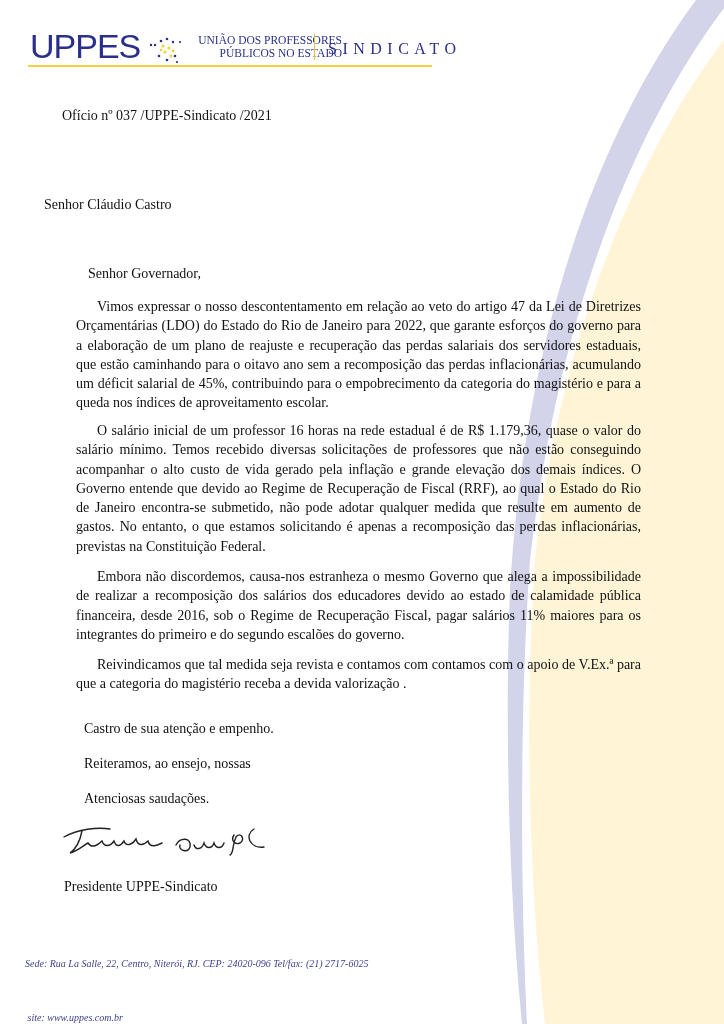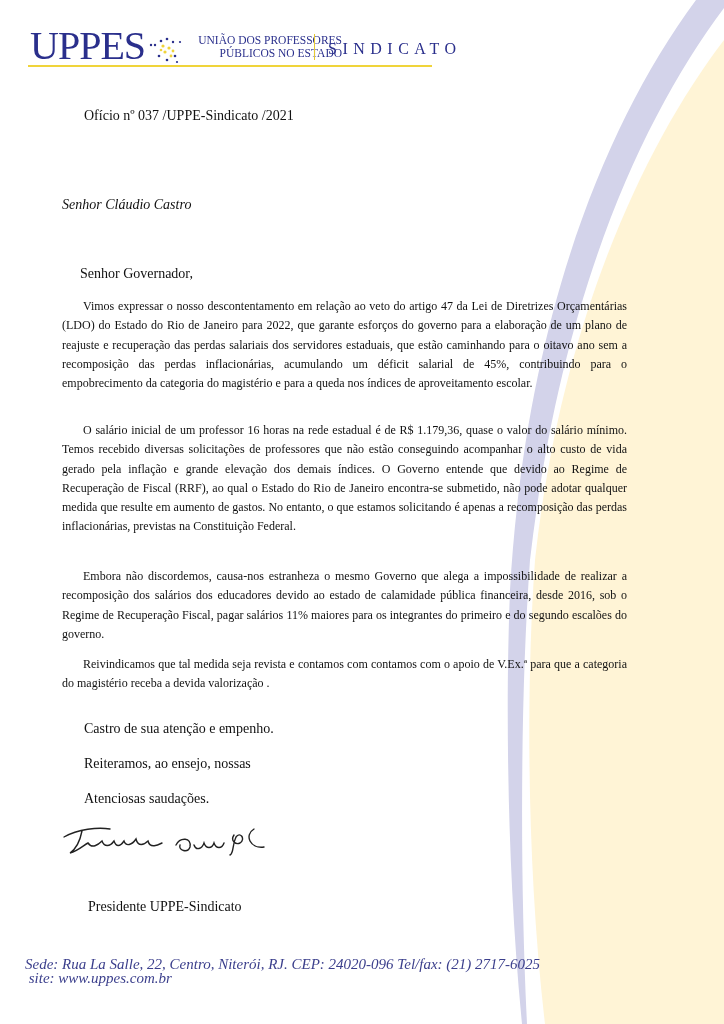--- a/index.html
+++ b/index.html
@@ -3,38 +3,38 @@
 <meta charset="utf-8">
 <style>
   html, body { margin:0; padding:0; }
   body { width:724px; height:1024px; position:relative; overflow:hidden; background:#ffffff;
          font-family:"Liberation Serif", "DejaVu Serif", serif; color:#111; }
   .bg { position:absolute; inset:0; z-index:0; }
   .content { position:absolute; inset:0; z-index:1; }
 
   
   .logo { position:absolute; left:30px; top:30px; height:40px; }
-  .logo-uppes { position:absolute; left:0; top:-4px; font-family:Liberation Serif, serif;
-                font-size:40px; color:#2a2f8c; letter-spacing:-1px; line-height:40px; }
+  .logo-uppes { position:absolute; left:0; top:-4px; font-family:Liberation Sans, sans-serif;
+                font-size:34px; color:#2a2f8c; letter-spacing:-1px; line-height:40px; }
   .logo-stars { position:absolute; left:117px; top:6px; width:42px; height:28px; }
   .logo-org { position:absolute; left:162px; top:4px; font-family:"Liberation Serif", serif;
               font-size:11.5px; color:#2a2f8c; line-height:13px; text-align:right; width:150px; }
   .logo-divider { position:absolute; left:284px; top:4px; width:1px; height:26px; background:#e6c933; }
   .logo-sind { position:absolute; left:298px; top:10px; font-family:"Liberation Serif", serif;
                font-size:16px; color:#2a2f8c; letter-spacing:5.5px; }
   .logo-rule { position:absolute; left:28px; top:65px; width:404px; height:2px; background:#f0d43a; }
 
   .txt { position:absolute; font-size:14px; line-height:19.3px; }
-  .para { position:absolute; left:62px; width:565px; font-size:12px; line-height:19.3px; text-align:justify; }
+  .para { position:absolute; left:76px; width:565px; font-size:14px; line-height:19.3px; text-align:justify; }
   .para .indent { display:inline-block; width:21px; }
 
   .signature { position:absolute; left:58px; top:815px; width:220px; height:60px; }
 
   .footer { position:absolute; left:25px; top:957px; font-family:"Liberation Serif", serif; font-style:italic;
-            font-size:15px; line-height:14px; color:#3b3f8c; }
+            font-size:10px; line-height:14px; color:#3b3f8c; }
 </style>
 </head>
 <body>
 
 <svg class="bg" width="724" height="1024" viewBox="0 0 724 1024">
   <path d="M724,40 C640,150 560,330 535,560 C525,700 528,880 545,1024 L724,1024 Z" fill="#fff4d6"></path>
   <path d="M696,0 L724,0 L724,8 C640,120 560,300 530,560 C520,700 520,880 527,1024 L522,1024 C508,880 505,720 510,590 C525,330 600,130 696,0 Z" fill="#d3d3ea"></path>
 </svg>
 
 <div class="content">
@@ -65,41 +65,41 @@
     </svg>
     <div class="logo-org">
       <div>UNIÃO DOS PROFESSORES</div>
       <div>PÚBLICOS NO ESTADO</div>
     </div>
     <div class="logo-divider"></div>
     <div class="logo-sind">SINDICATO</div>
   </div>
   <div class="logo-rule"></div>
 
-  <div class="txt" style="left:62px; top:106px;margin-left:22px;">Ofício nº 037 /UPPE-Sindicato /2021</div>
+  <div class="txt" style="left:62px; top:106px;">Ofício nº 037 /UPPE-Sindicato /2021</div>
 
-  <div class="txt" style="left:62px; top:195px;font-style:italic;">Senhor Cláudio Castro</div>
+  <div class="txt" style="left:44px; top:195px;">Senhor Cláudio Castro</div>
 
-  <div class="txt" style="left:80px; top:264px;">Senhor Governador,</div>
+  <div class="txt" style="left:88px; top:264px;">Senhor Governador,</div>
 
   <div class="para" style="top:297px;"><span class="indent"></span><span>Vimos expressar o nosso descontentamento em relação ao veto do artigo 47 da Lei de Diretrizes Orçamentárias (LDO) do Estado do Rio de Janeiro para 2022, que garante esforços do governo para a elaboração de um plano de reajuste e recuperação das perdas salariais dos servidores estaduais, que estão caminhando para o oitavo ano sem a recomposição das perdas inflacionárias, acumulando um déficit salarial de 45%, contribuindo para o empobrecimento  da categoria do magistério e para a queda nos índices de aproveitamento escolar.</span></div>
   <div class="para" style="top:421px;"><span class="indent"></span><span>O salário inicial de um professor 16 horas na rede estadual é de R$ 1.179,36, quase o valor do salário mínimo. Temos recebido diversas solicitações de professores que não estão conseguindo acompanhar o alto custo de vida gerado pela inflação e grande elevação dos demais índices. O Governo entende que devido ao Regime de Recuperação de Fiscal (RRF), ao qual o Estado do Rio de Janeiro encontra-se submetido, não pode adotar qualquer medida que resulte em aumento de gastos. No entanto, o que estamos solicitando é apenas a recomposição das perdas inflacionárias, previstas na Constituição Federal.</span></div>
   <div class="para" style="top:567px;"><span class="indent"></span><span>Embora não discordemos, causa-nos estranheza o mesmo Governo que alega a impossibilidade de realizar a recomposição dos salários dos educadores devido ao estado de calamidade pública financeira, desde 2016, sob o Regime de Recuperação Fiscal, pagar salários 11% maiores para os integrantes do primeiro e do segundo escalões do governo.</span></div>
   <div class="para" style="top:655px;"><span class="indent"></span><span>Reivindicamos que tal medida seja revista e contamos com contamos com o apoio de V.Ex.ª para que a categoria do magistério receba a devida valorização .</span></div>
 
   <div class="txt" style="left:84px; top:719px;">Castro de sua atenção e empenho.</div>
   <div class="txt" style="left:84px; top:754px;text-align:center;">Reiteramos, ao ensejo, nossas</div>
   <div class="txt" style="left:84px; top:789px;">Atenciosas saudações.</div>
 
   <svg class="signature" viewBox="0 0 220 60">
     <g fill="none" stroke="#222" stroke-width="1.4" stroke-linecap="round">
       <path d="M6,22 C20,14 40,12 52,14 M24,16 C22,26 18,34 12,38 C20,36 26,30 30,28 C34,34 40,30 44,26 C46,32 52,32 56,26 C58,32 62,32 66,26 C68,32 74,30 78,24 C80,32 86,30 90,26 C92,34 100,30 104,28"></path>
       <path d="M118,30 C122,22 134,22 132,32 C130,38 120,36 122,30 M136,30 C138,36 144,34 146,28 C148,34 154,34 156,28 C158,34 164,34 166,28"></path>
       <path d="M176,20 C172,26 178,30 182,28 C188,24 182,16 178,22 C174,30 176,38 172,40 M196,14 C186,20 192,34 206,32"></path>
     </g>
   </svg>
-  <div class="txt" style="left:88px; top:877px;margin-top:20px;">Presidente  UPPE-Sindicato</div>
+  <div class="txt" style="left:64px; top:877px;">Presidente  UPPE-Sindicato</div>
 
   <div class="footer">
     <div>Sede: Rua La Salle, 22, Centro, Niterói, RJ. CEP: 24020-096 Tel/fax: (21) 2717-6025</div>
-    <div style="white-space:pre;"> site: www.uppes.com.br</div>
+    <div style="white-space:pre;margin-top:40px;"> site: www.uppes.com.br</div>
   </div>
 </div>
 
 </body></html>

